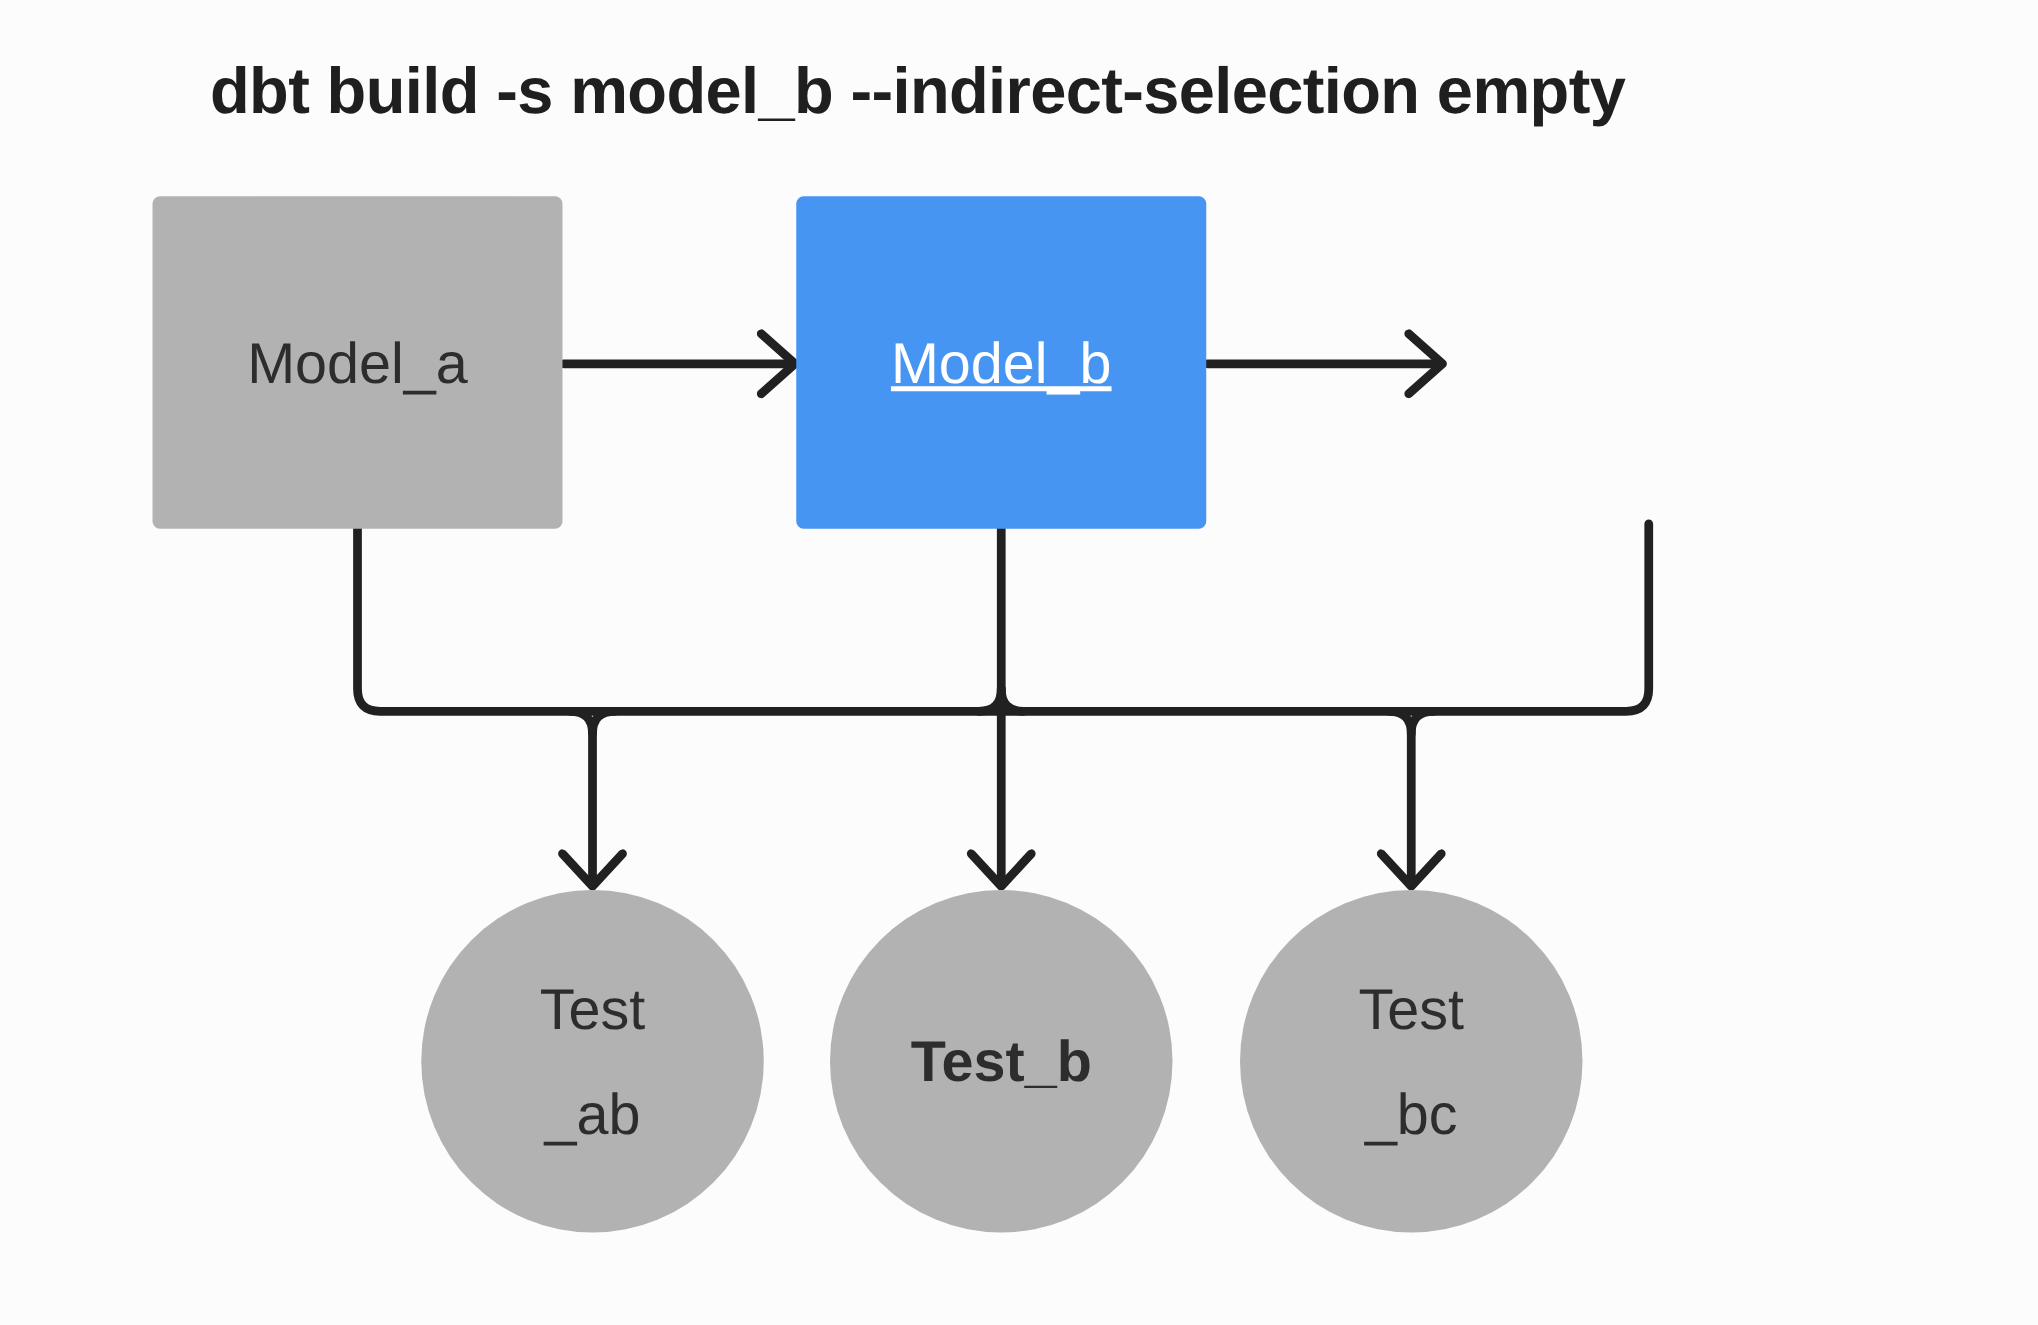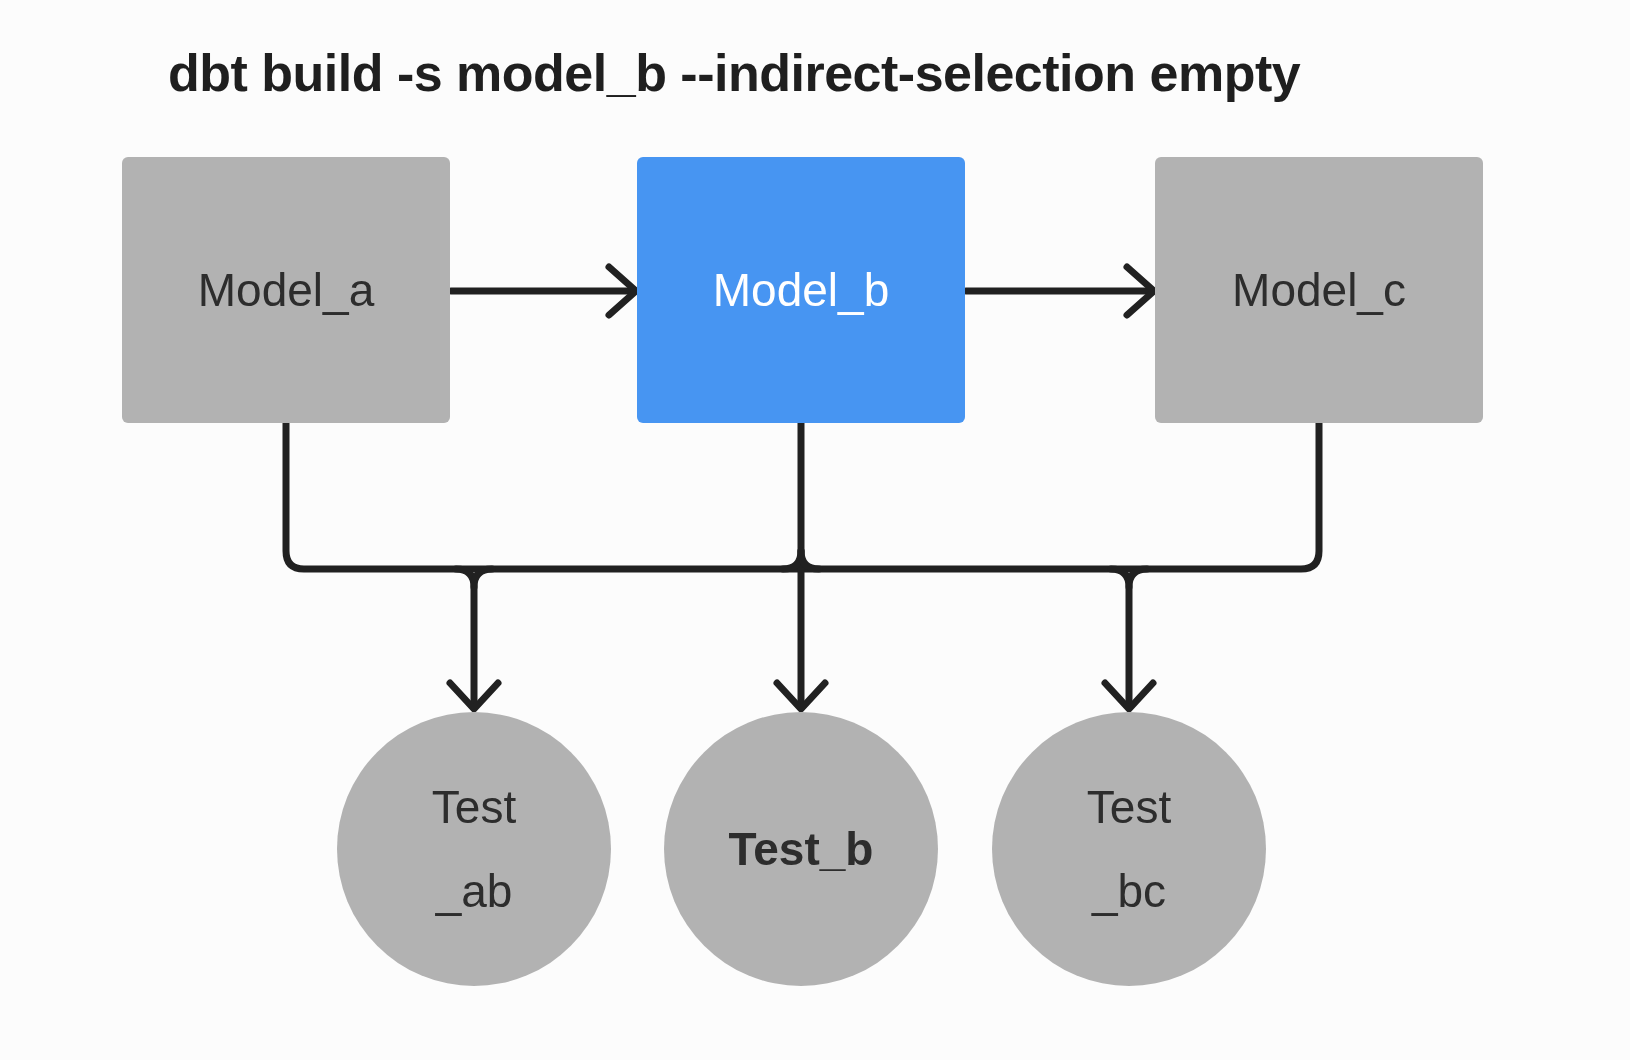--- a/index.html
+++ b/index.html
@@ -24,20 +24,21 @@
   .node-box{
     position:absolute;top:142px;width:328px;height:266px;
     background:var(--node-gray,#b2b2b2);
     border-radius:6px;
     display:flex;align-items:center;justify-content:center;
     font-size:46px;color:var(--text-dark,#2d2d2d);
   }
   .node-box.selected{
     background:var(--selected-blue,#4795f2);
     color:var(--text-light,#ffffff);
+    text-decoration:underline;
   }
   .node-box.a{left:122px;}
   .node-box.b{left:637px;}
   .node-box.c{left:1155px;}
   .node-circle{
     position:absolute;top:697px;width:274px;height:274px;
     background:var(--node-gray,#b2b2b2);
     border-radius:50%;
     display:flex;flex-direction:column;align-items:center;justify-content:center;
     font-size:46px;line-height:84px;text-align:center;
@@ -79,23 +80,20 @@
   </svg>
 
   <div class="node-box a">
     <span>Model_a</span>
   </div>
 
   <div class="node-box b selected">
     <span>Model_b</span>
   </div>
 
-  <div class="node-box c">
-    <span>Model_c</span>
-  </div>
 
   <div class="node-circle ab">
     <span>Test</span>
     <span>_ab</span>
   </div>
 
   <div class="node-circle b">
     <span>Test_b</span>
   </div>
 

